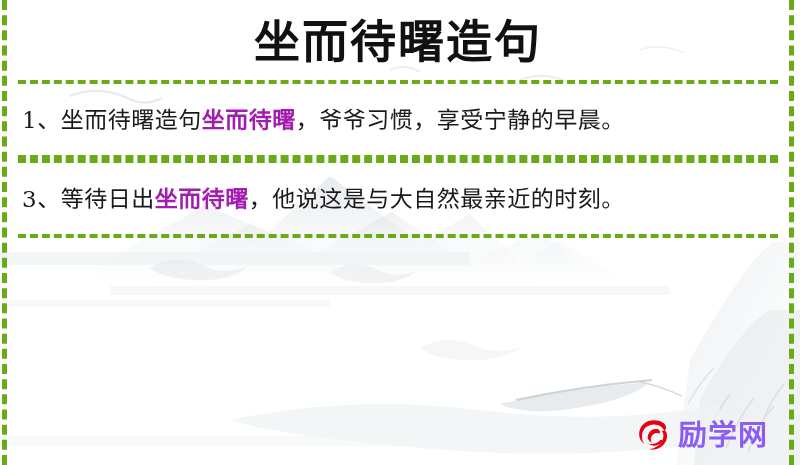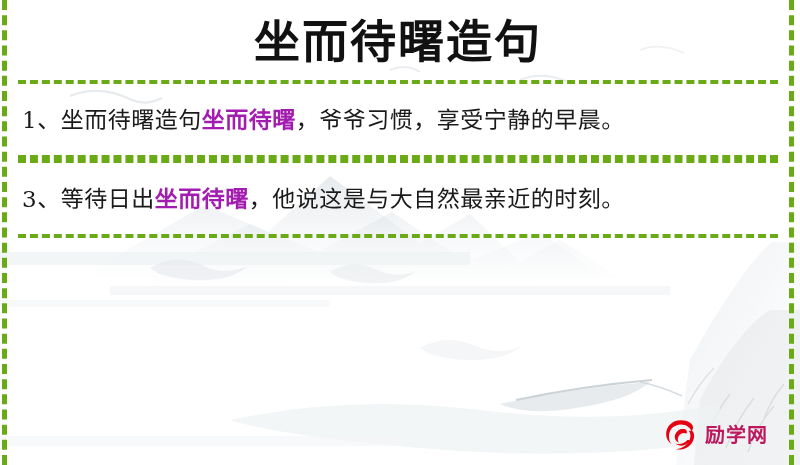--- a/index.html
+++ b/index.html
@@ -112,23 +112,23 @@
     align-items: center;
     gap: 7px;
   }
   .logo-mark {
     width: 34px;
     height: 34px;
     display: block;
   }
   .logo-text {
     font-family: "DejaVu Sans", "Liberation Sans", sans-serif;
-    font-size: 20px;
+    font-size: 29px;
     font-weight: bold;
-    color: #be185d;
+    color: #8b5cf6;
     letter-spacing: 1px;
     line-height: 1;
     white-space: nowrap;
   }
 </style>
 </head>
 <body>
 
 <div class="page">
 

